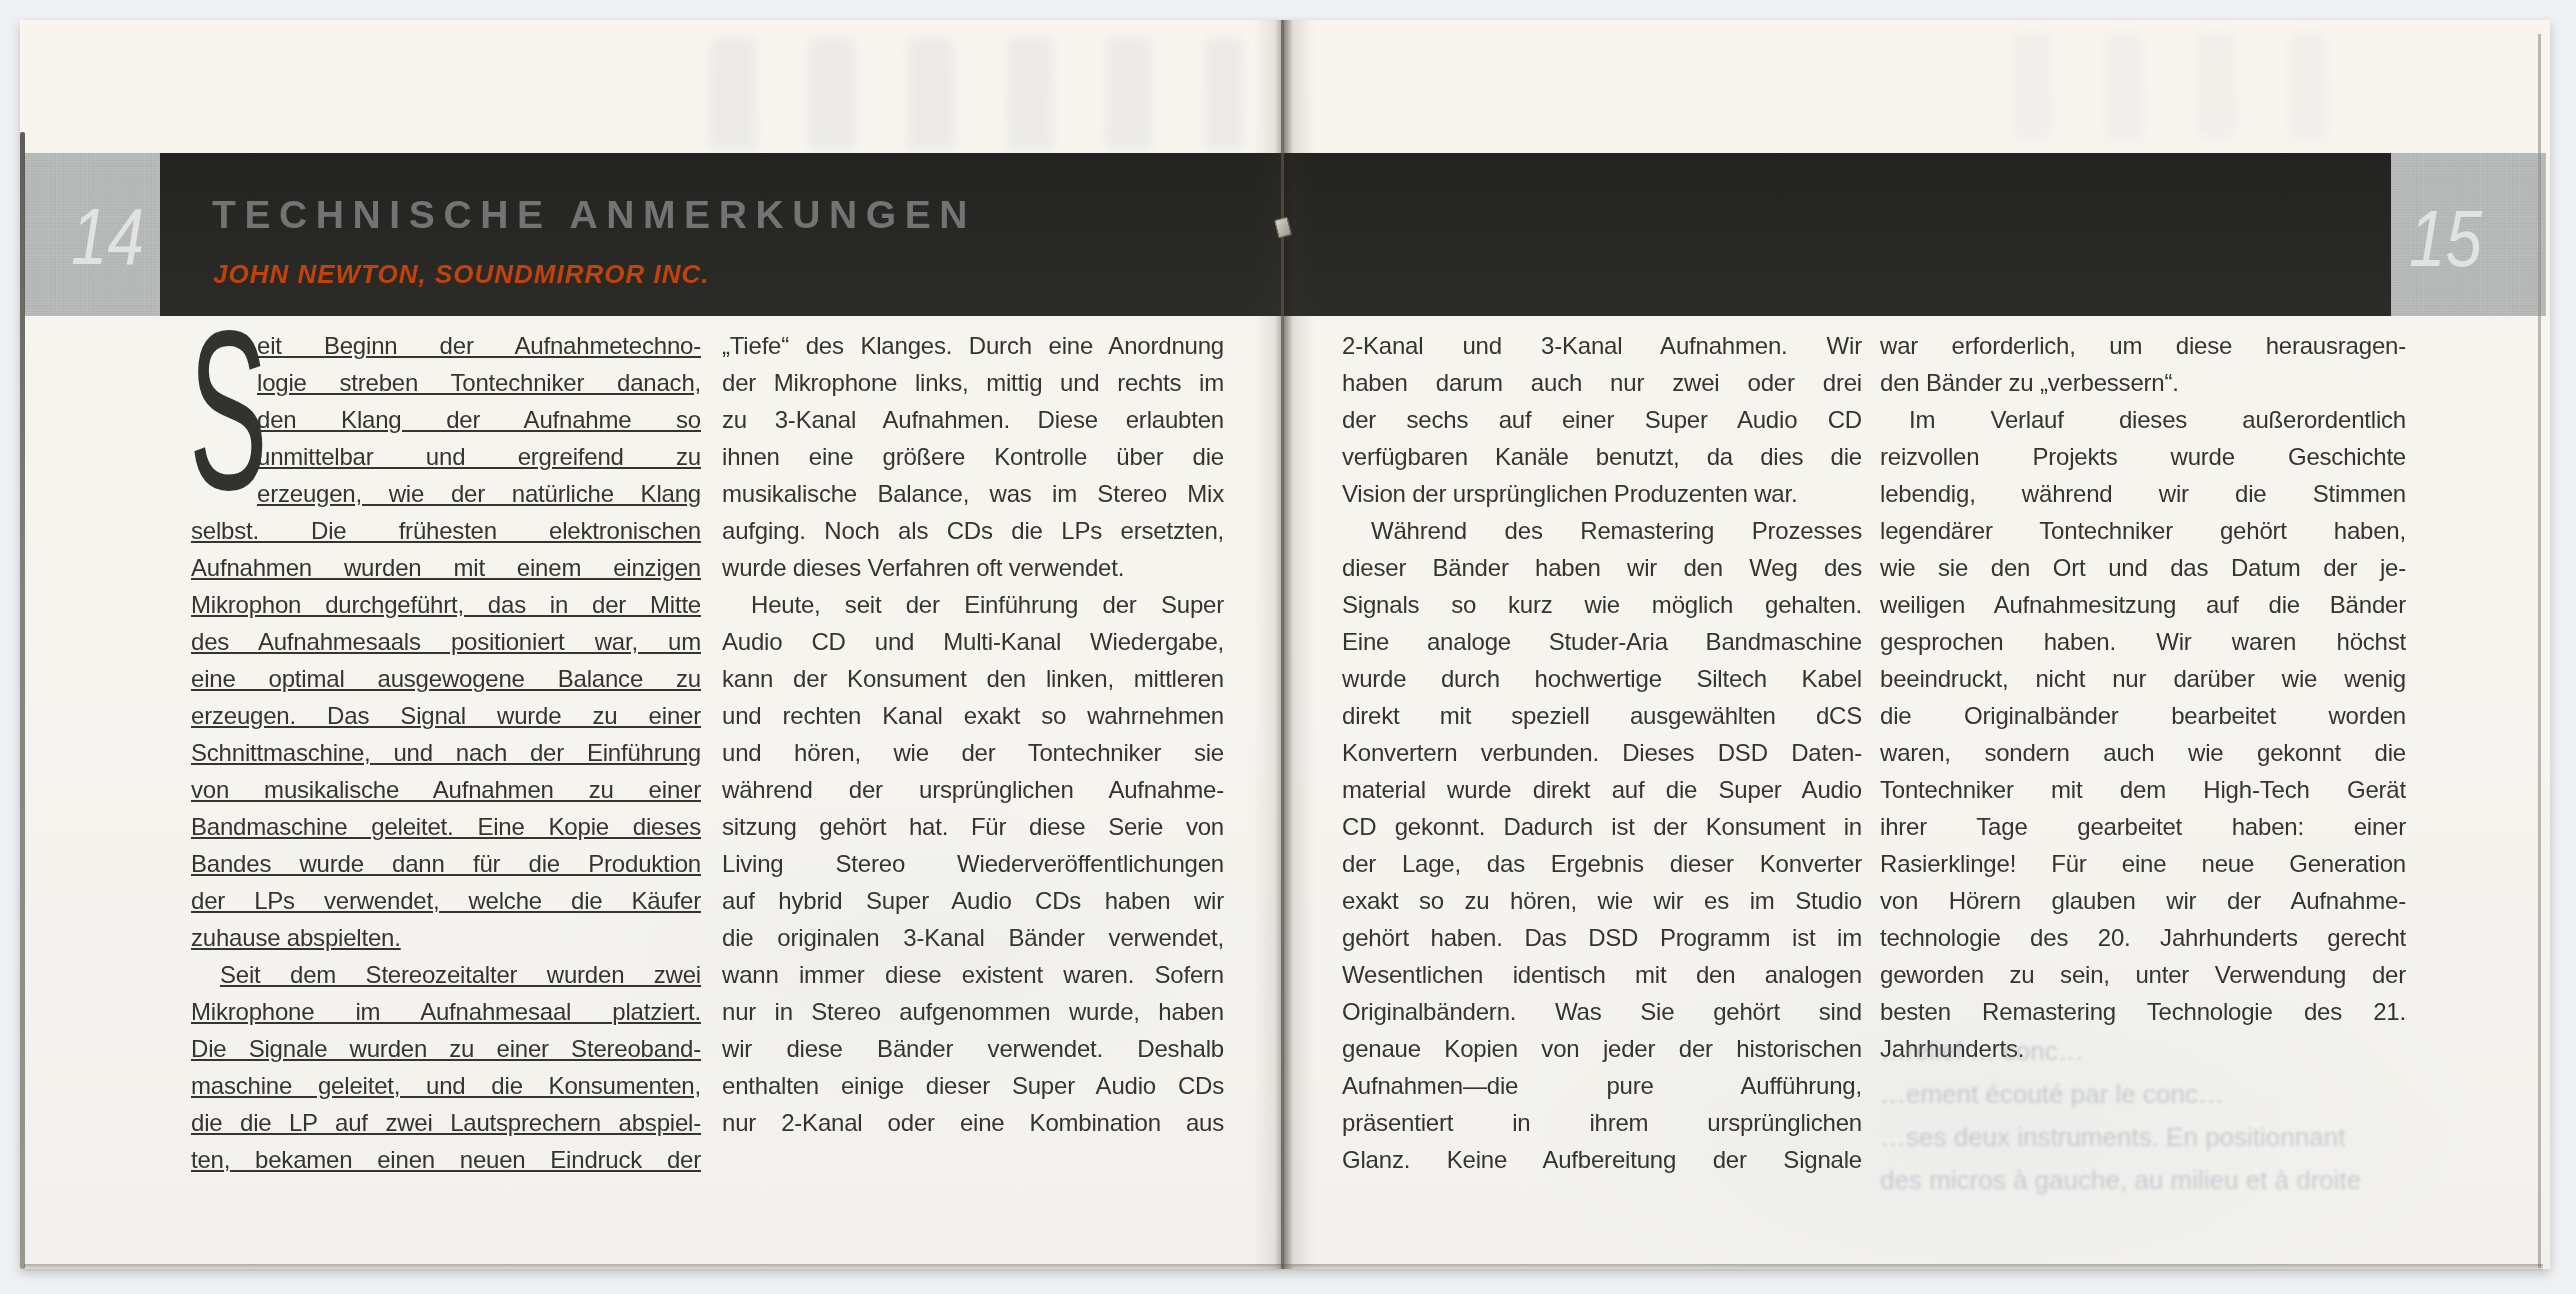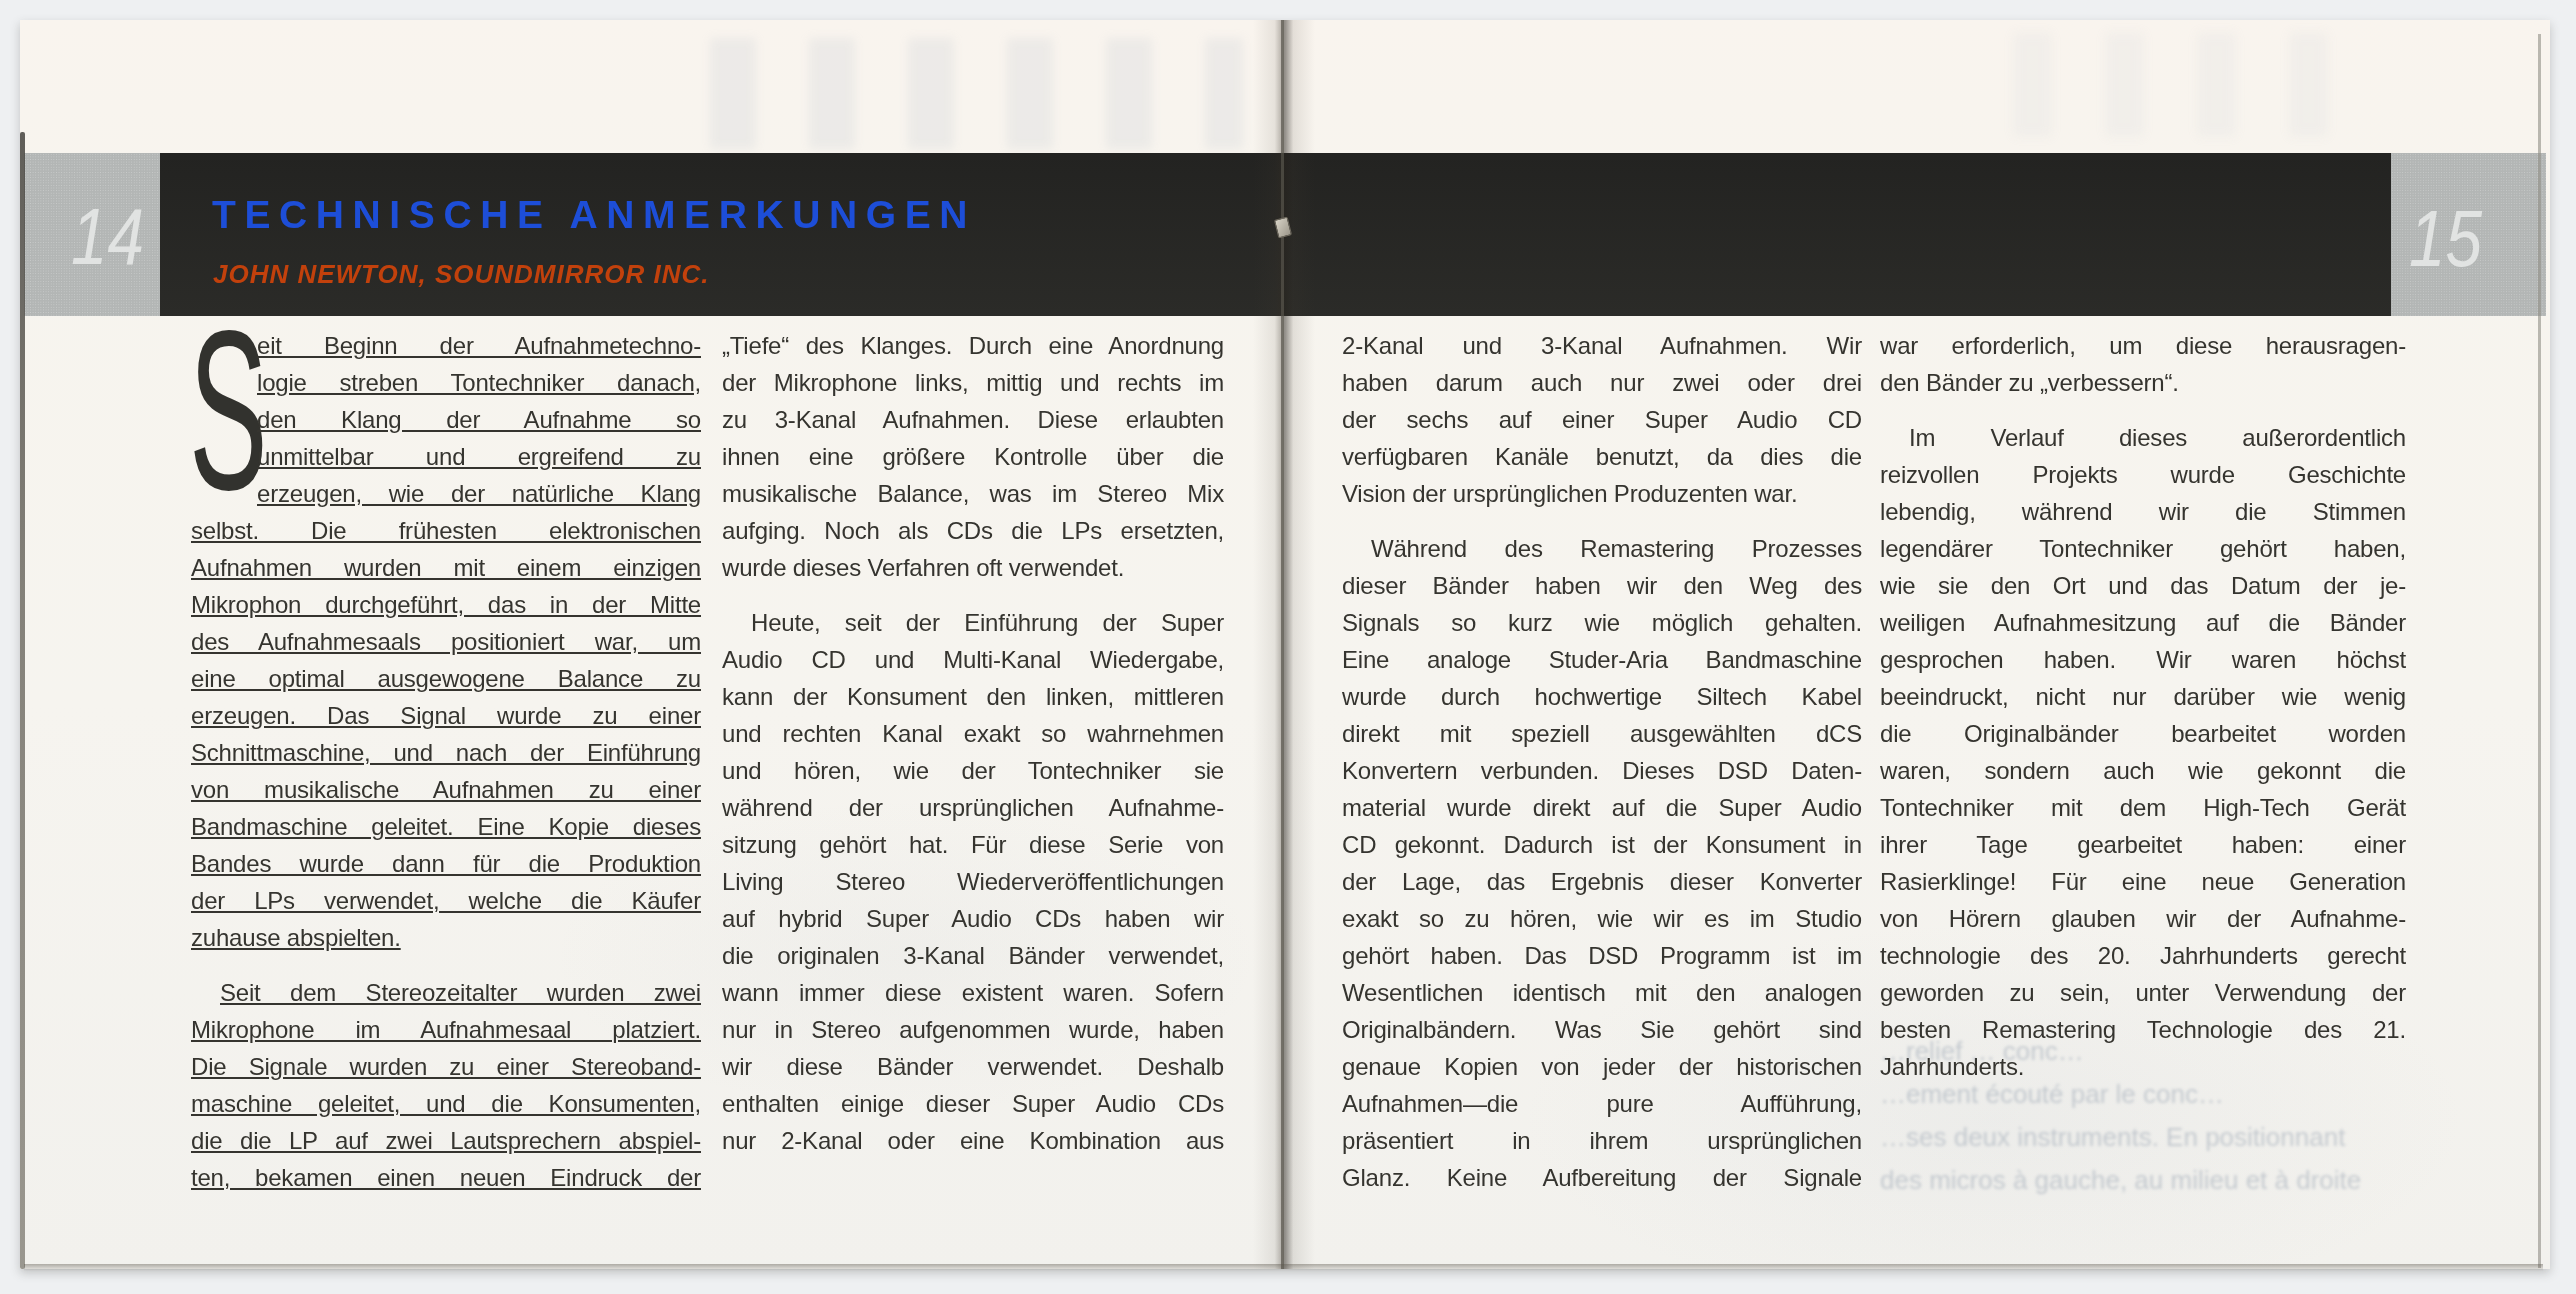--- a/index.html
+++ b/index.html
@@ -14,38 +14,38 @@
          box-shadow:0 4px 9.2px rgba(60,60,55,0.25);}
   
   .band{position:absolute;top:153px;height:163px;}
   .band-gray{background-color:#b3b6b5;
        background-image:radial-gradient(rgba(255,255,255,0.30) 0.7px, rgba(0,0,0,0) 0.7px);
        background-size:2.6px 2.6px;}
   .band-gray-left{left:24px;width:136px;}
   .band-gray-right{left:2391px;width:155px;}
   .band-black{left:160px;width:2231px;background:linear-gradient(180deg,#232321,#2b2b28);}
   .hdr-title{position:absolute;left:212px;top:193px;font-size:39px;font-weight:700;
-             letter-spacing:8.6px;color:#1d4ed8;white-space:nowrap;}
+             letter-spacing:8.6px;color:#737373;white-space:nowrap;}
   .hdr-sub{position:absolute;left:213px;top:259px;font-size:26px;font-weight:700;
            font-style:italic;letter-spacing:1px;color:#c2410c;white-space:nowrap;}
   .pagenum{position:absolute;font-size:80px;font-style:italic;color:#e4e6e5;
            transform:scaleX(0.82);transform-origin:0 0;opacity:0.95;}
   .pn-left{left:71px;top:191px;}
   .pn-right{left:2409px;top:193px;}
   
   .col{position:absolute;top:327px;color:#35342f;font-size:24px;letter-spacing:-0.2px;}
   .col1{left:191px;width:510px;text-decoration:underline;}
   .col2{left:722px;width:502px;}
   .col3{left:1342px;width:520px;}
   .col4{left:1880px;width:526px;}
   .line{height:37px;line-height:37px;text-align:justify;text-align-last:justify;
         white-space:normal;}
   .line.end{text-align-last:left;}
   .line.pd{padding-left:66px;}
-  .line.pp{padding-left:29px;margin-top:18px;}
+  .line.pp{padding-left:29px;}
   .dropcap{position:absolute;left:189px;top:297px;font-size:227px;line-height:1;
            font-weight:400;color:#32322e;transform:scaleX(0.52);transform-origin:0 0;}
   
   .gutter{position:absolute;left:1253px;top:20px;width:62px;height:1249px;
      background:linear-gradient(90deg,rgba(0,0,0,0) 0%,rgba(70,62,50,0.10) 35%,
         rgba(55,48,38,0.40) 49%,rgba(40,36,30,0.50) 51%,rgba(70,62,50,0.12) 65%,rgba(0,0,0,0) 100%);}
   .gutter-line{position:absolute;left:1281px;top:20px;width:2.6px;height:1249px;
      background:#57544c;opacity:0.7;}
   .staple{position:absolute;left:1276px;top:218px;width:12px;height:17px;
      background:linear-gradient(135deg,#d8d3c6,#9b968a);border:0.7px solid #6f6a5f;

